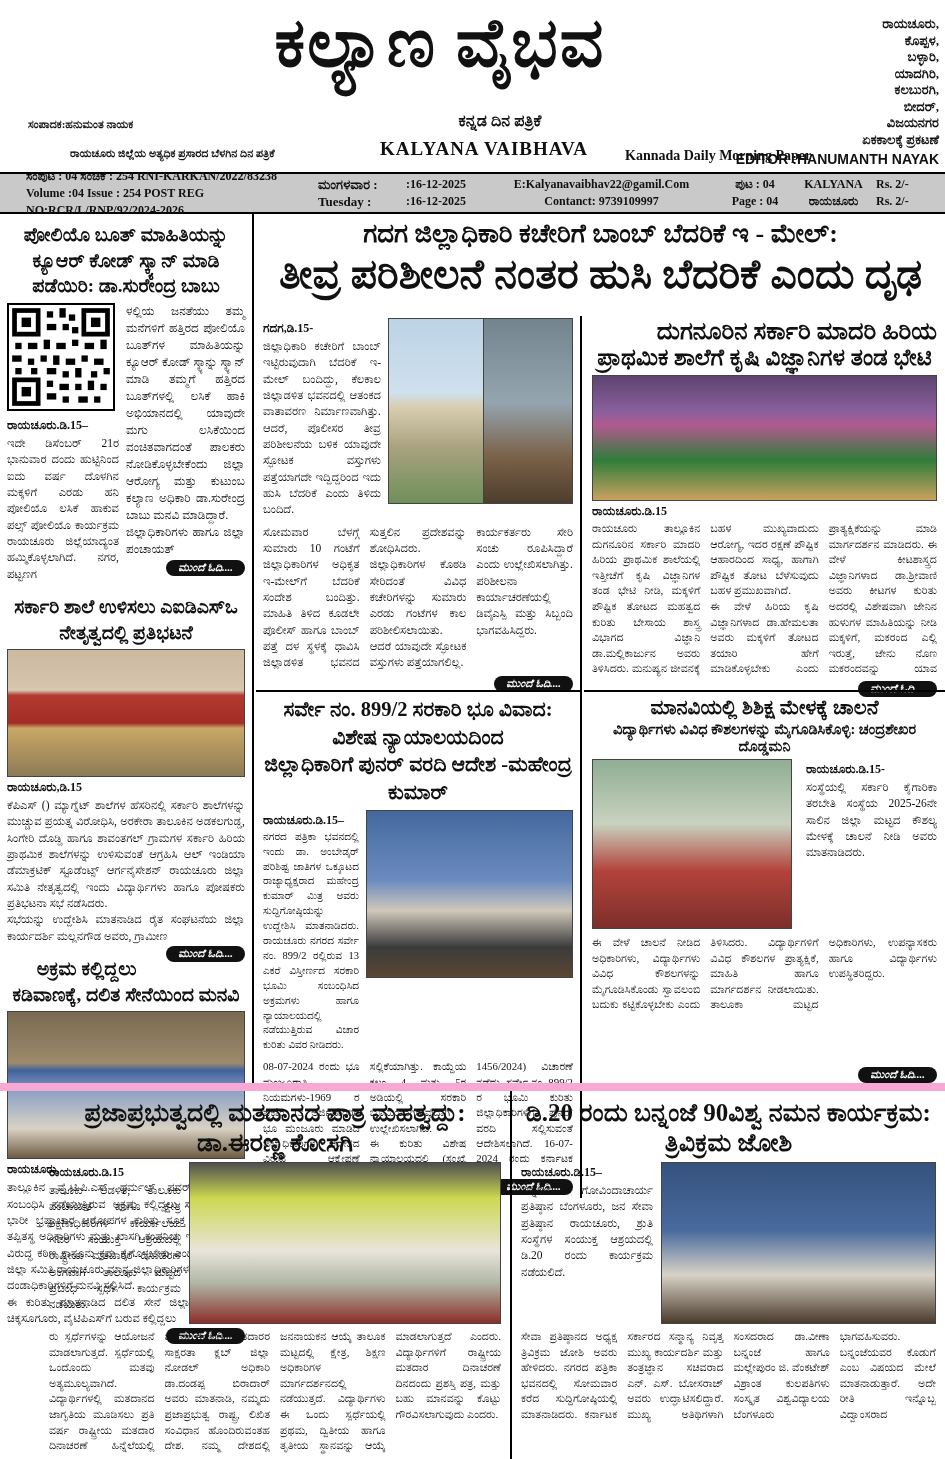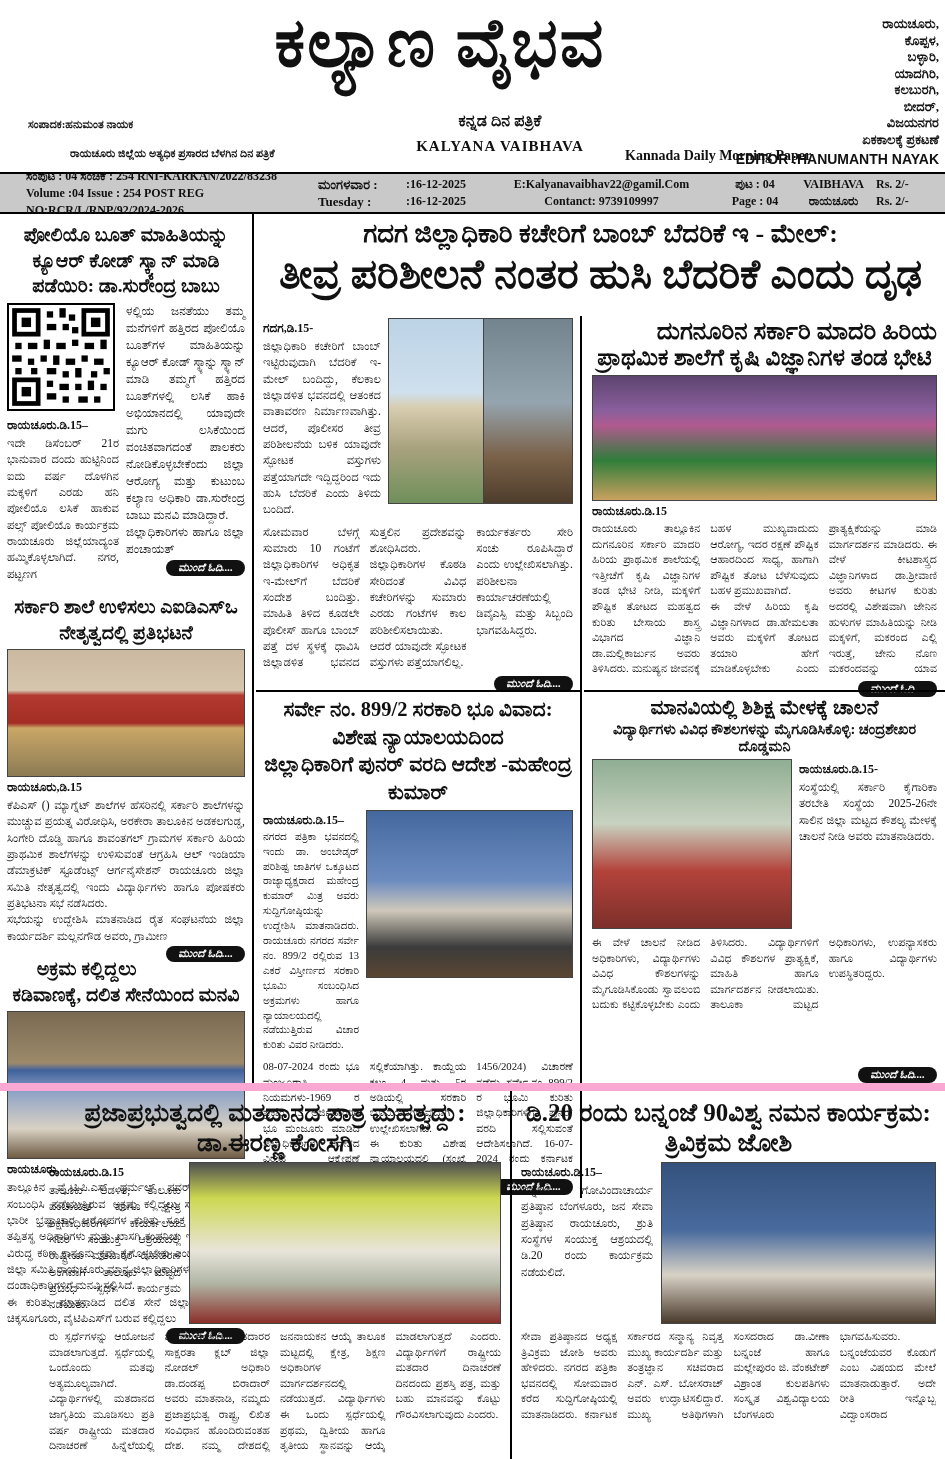--- a/index.html
+++ b/index.html
@@ -10,21 +10,21 @@
     font-family:"Liberation Serif","DejaVu Sans",serif;
     overflow:hidden;
   }
   
   #masthead { position:absolute; left:0; top:0; width:945px; height:172px; }
   .kn-title { position:absolute; left:70px; right:135px; top:4px; text-align:center;
     font-size:68px; font-weight:800; letter-spacing:2px; line-height:1.15; white-space:nowrap; }
   .editor-kn { position:absolute; left:28px; top:118px; font-size:11px; font-weight:700; }
   .tagline-kn { position:absolute; left:70px; top:147px; font-size:11px; font-weight:600; }
   .sub-kn { position:absolute; left:400px; width:200px; top:112px; text-align:center; font-size:16px; font-weight:700; }
-  .title-en { position:absolute; left:380px; width:240px; top:138px; text-align:center; font-size:15px; font-weight:700; letter-spacing:1px; }
+  .title-en { position:absolute; left:380px; width:240px; top:138px; text-align:left; font-size:19px; font-weight:700; letter-spacing:1px; }
   .sub-en { position:absolute; left:625px; width:200px; top:148px; font-size:14px; font-weight:700; }
   .editor-en { position:absolute; right:6px; top:151px; font-size:14px; font-weight:700; font-family:"Liberation Sans",sans-serif; }
   .editions { position:absolute; right:6px; top:16px; width:120px; text-align:right;
     font-size:13px; font-weight:700; line-height:16.5px; }
   .editions span { display:block; }
   
   #infobar { position:absolute; left:0; top:172px; width:945px; height:42px;
     background:#c9c9c9; border-top:2px solid #000; border-bottom:2px solid #000;
     display:flex; align-items:center; font-weight:700; font-size:12px; }
   #infobar .seg { line-height:17px; }
@@ -79,21 +79,21 @@
   .main-photos .p1 { width:52%; height:100%; border:1px solid #444; }
   .main-photos .p2 { width:48%; height:100%; border:1px solid #444; border-left:none; }
   .h-agri1 { text-align:right; font-size:24px; font-weight:700; }
   .h-agri2 { text-align:center; font-size:23px; font-weight:800; margin-bottom:4px; }
   .h-land { text-align:center; font-size:20.5px; font-weight:800; line-height:1.35; margin:2px 0 3px 0; }
   .land-row { display:flex; gap:7px; }
   .land-a { width:96px; }
   .land-b { flex:1; height:168px; }
   .h-skill1 { text-align:center; font-size:20px; font-weight:800; margin-top:2px; }
   .h-skill2 { text-align:center; font-size:14.5px; font-weight:800; margin:2px 0 4px 0; }
-  .skill-row { display:flex; gap:7px; }
+  .skill-row { display:flex; gap:14px; }
   .skill-ph { width:200px; height:170px; }
   .skill-tx { flex:1; }
   
   #band { position:absolute; left:0; top:1083px; width:945px; height:436px;
     border-top:8px solid #f9a8d4; display:flex;padding-left:40px; }
   .b-left { width:472px; border-right:2px solid #000; padding:4px 9px 0 9px; }
   .b-right { flex:1; padding:4px 9px 0 9px; }
   .h-bottom { text-align:center; font-size:25px; font-weight:800; line-height:1.2; margin:3px 0 4px 0; }
   .bot-row { display:flex; gap:8px; }
   .bot-intro { width:132px; }
@@ -140,21 +140,21 @@
     </div>
     <div class="seg seg-mail">
       <div>E:Kalyanavaibhav22@gamil.Com</div>
       <div>Contanct: 9739109997</div>
     </div>
     <div class="seg seg-page">
       <div>ಪುಟ : 04</div>
       <div>Page : 04</div>
     </div>
     <div class="seg seg-city">
-      <div>VAIBHAVA</div>
+      <div>KALYANA</div>
       <div>ರಾಯಚೂರು</div>
     </div>
     <div class="seg seg-price">
       <div>Rs. 2/-</div>
       <div>Rs. 2/-</div>
     </div>
   </div>
 
   <div id="col-left">
 

